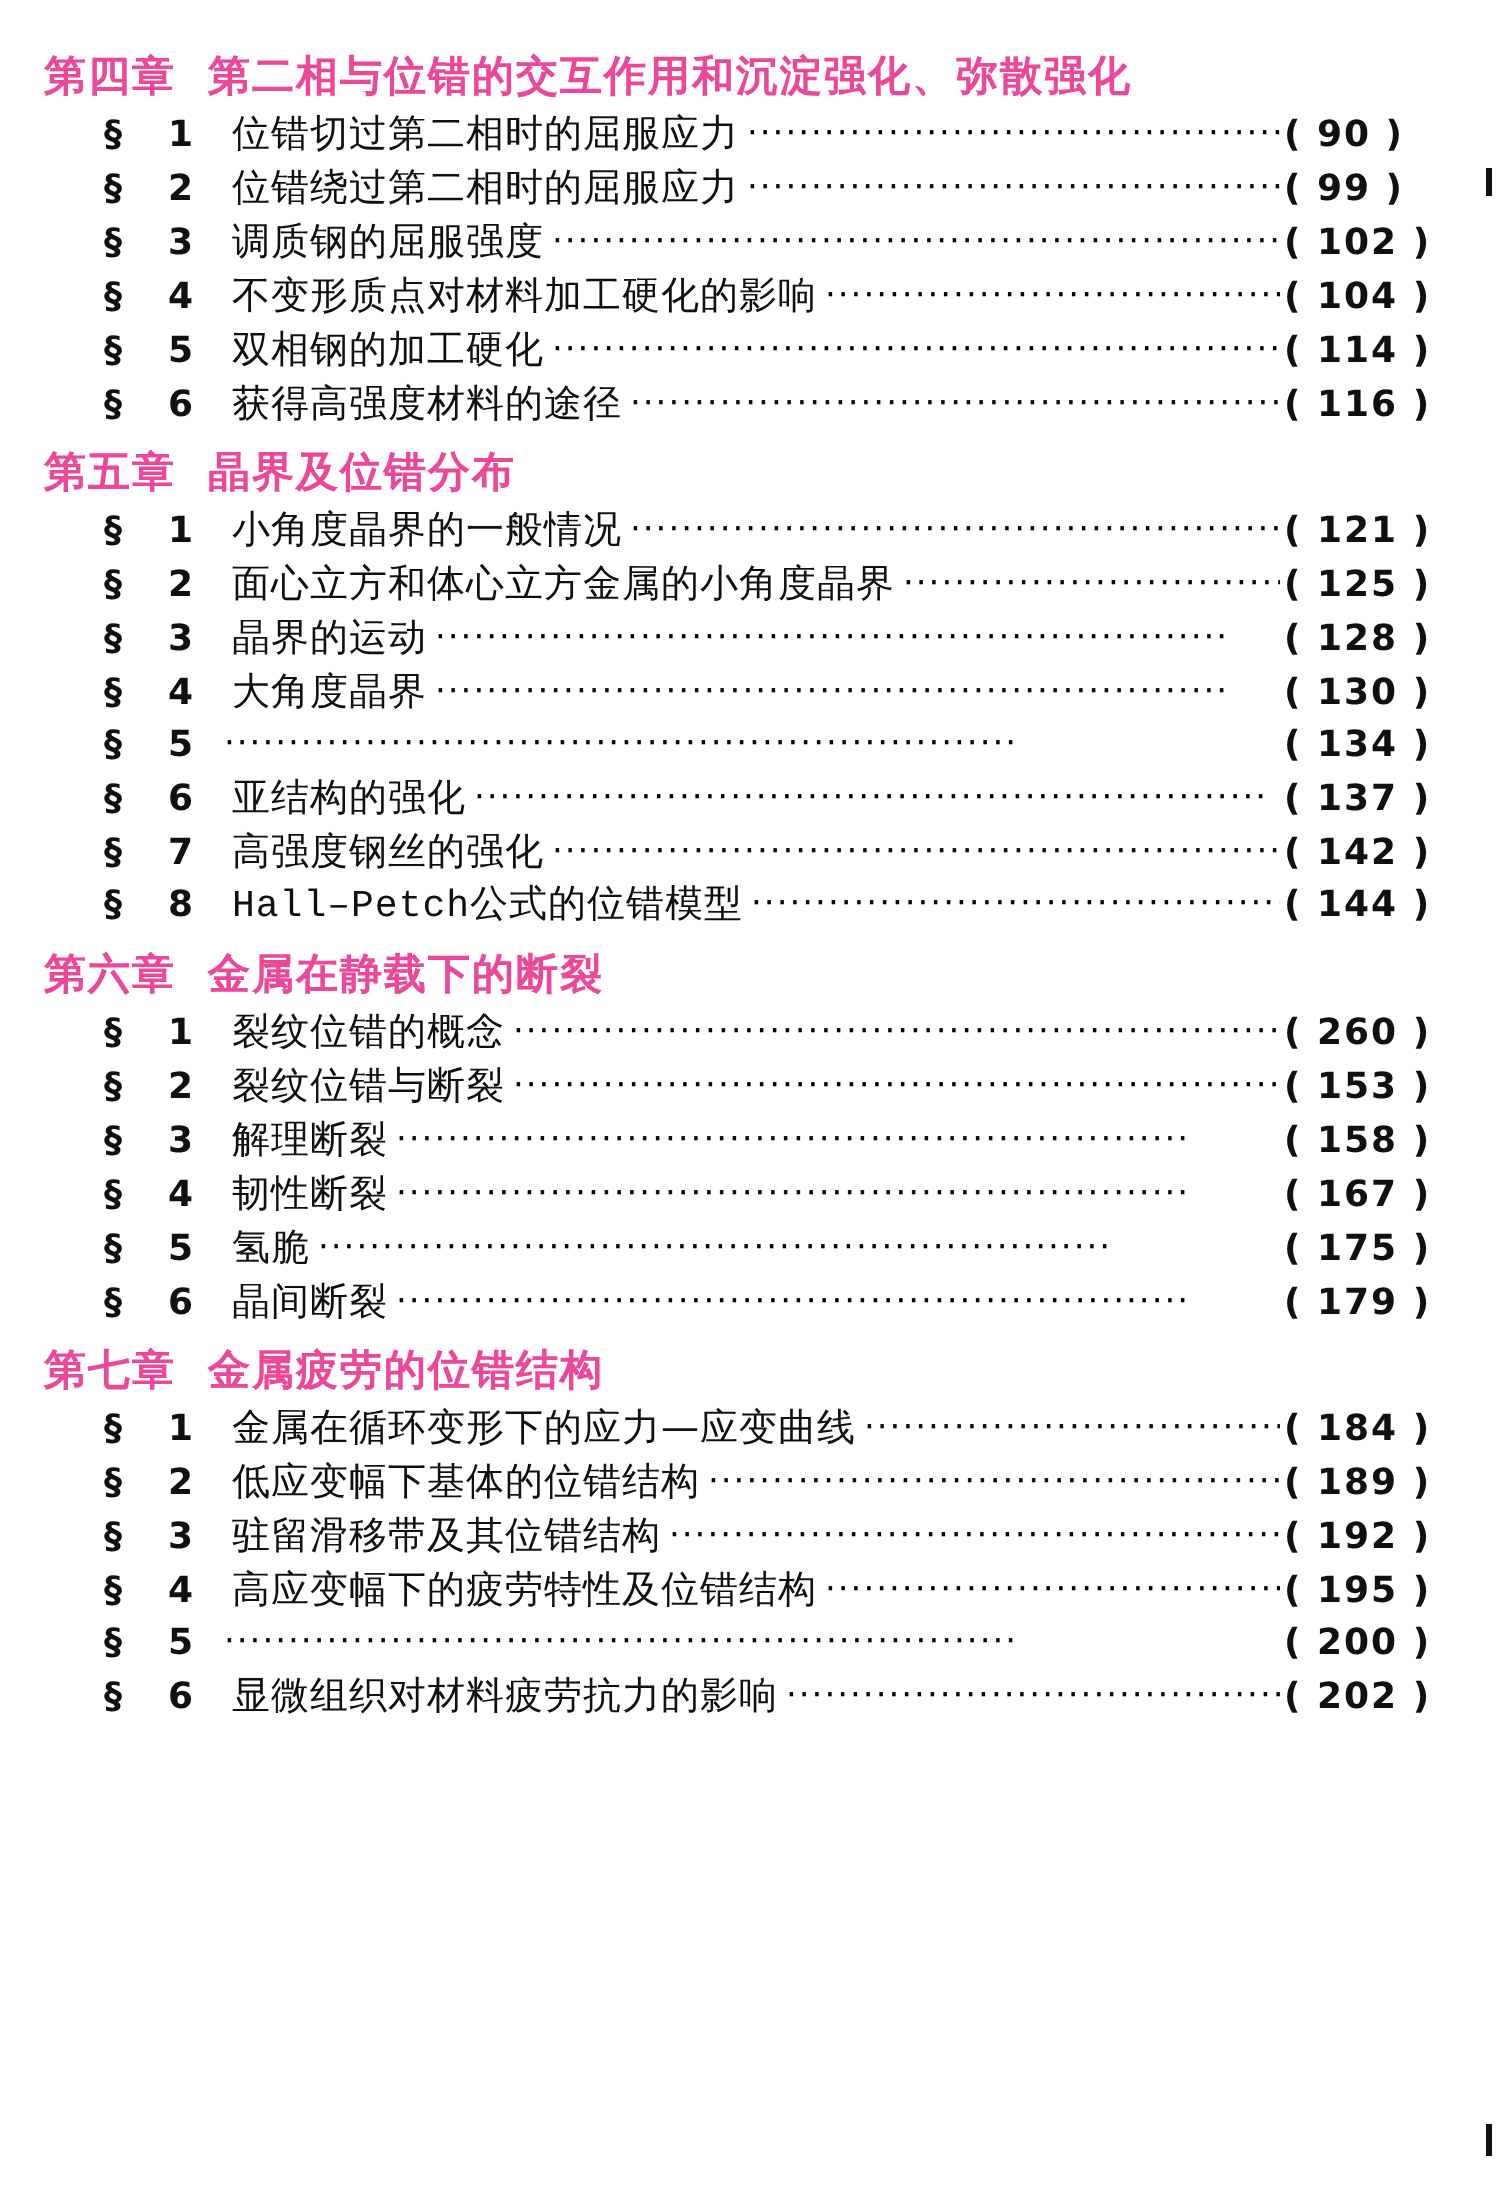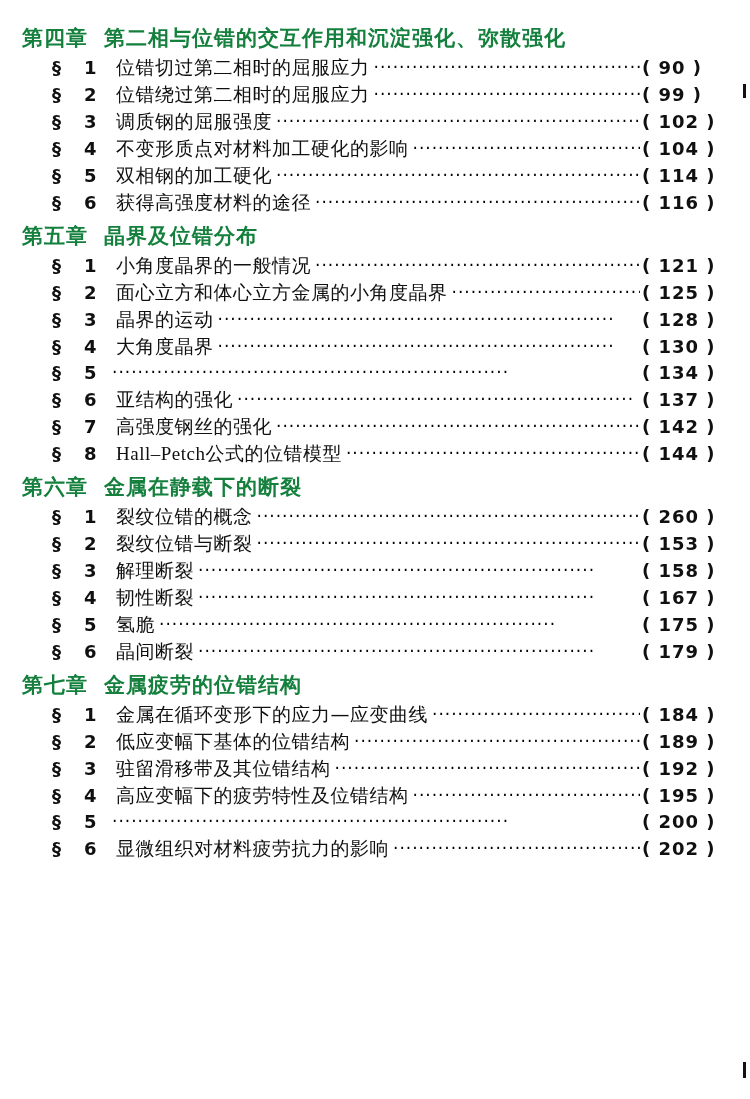--- a/index.html
+++ b/index.html
@@ -24,21 +24,21 @@
   }
   .chapter-block {
     margin-bottom: 4px;
   }
   .chapter-title {
     font-size: 21px;
     font-weight: bold;
     letter-spacing: 1px;
     margin: 10px 0 6px 0;
     white-space: nowrap;
-    color: #15803d;
+    color: #ec4899;
   }
   .chapter-title .ch-label {
     margin-right: 16px;
   }
   .entry {
     display: flex;
     align-items: baseline;
     font-size: 19px;
     line-height: 1.0;
     margin: 0 0 8px 0;
@@ -77,21 +77,21 @@
   }
   .pagenum {
     flex: 0 0 auto;
     font-weight: bold;
     font-size: 18px;
     text-align: left;
     min-width: 78px;
     letter-spacing: 1px;
   }
   .latin {
-    font-family: Liberation Serif, serif;
+    font-family: Liberation Mono, monospace;
     letter-spacing: 0.5px;
   }
   .edge-mark {
     position: absolute;
     right: 4px;
     width: 3px;
     background: #111;
   }
 </style>
 </head>

